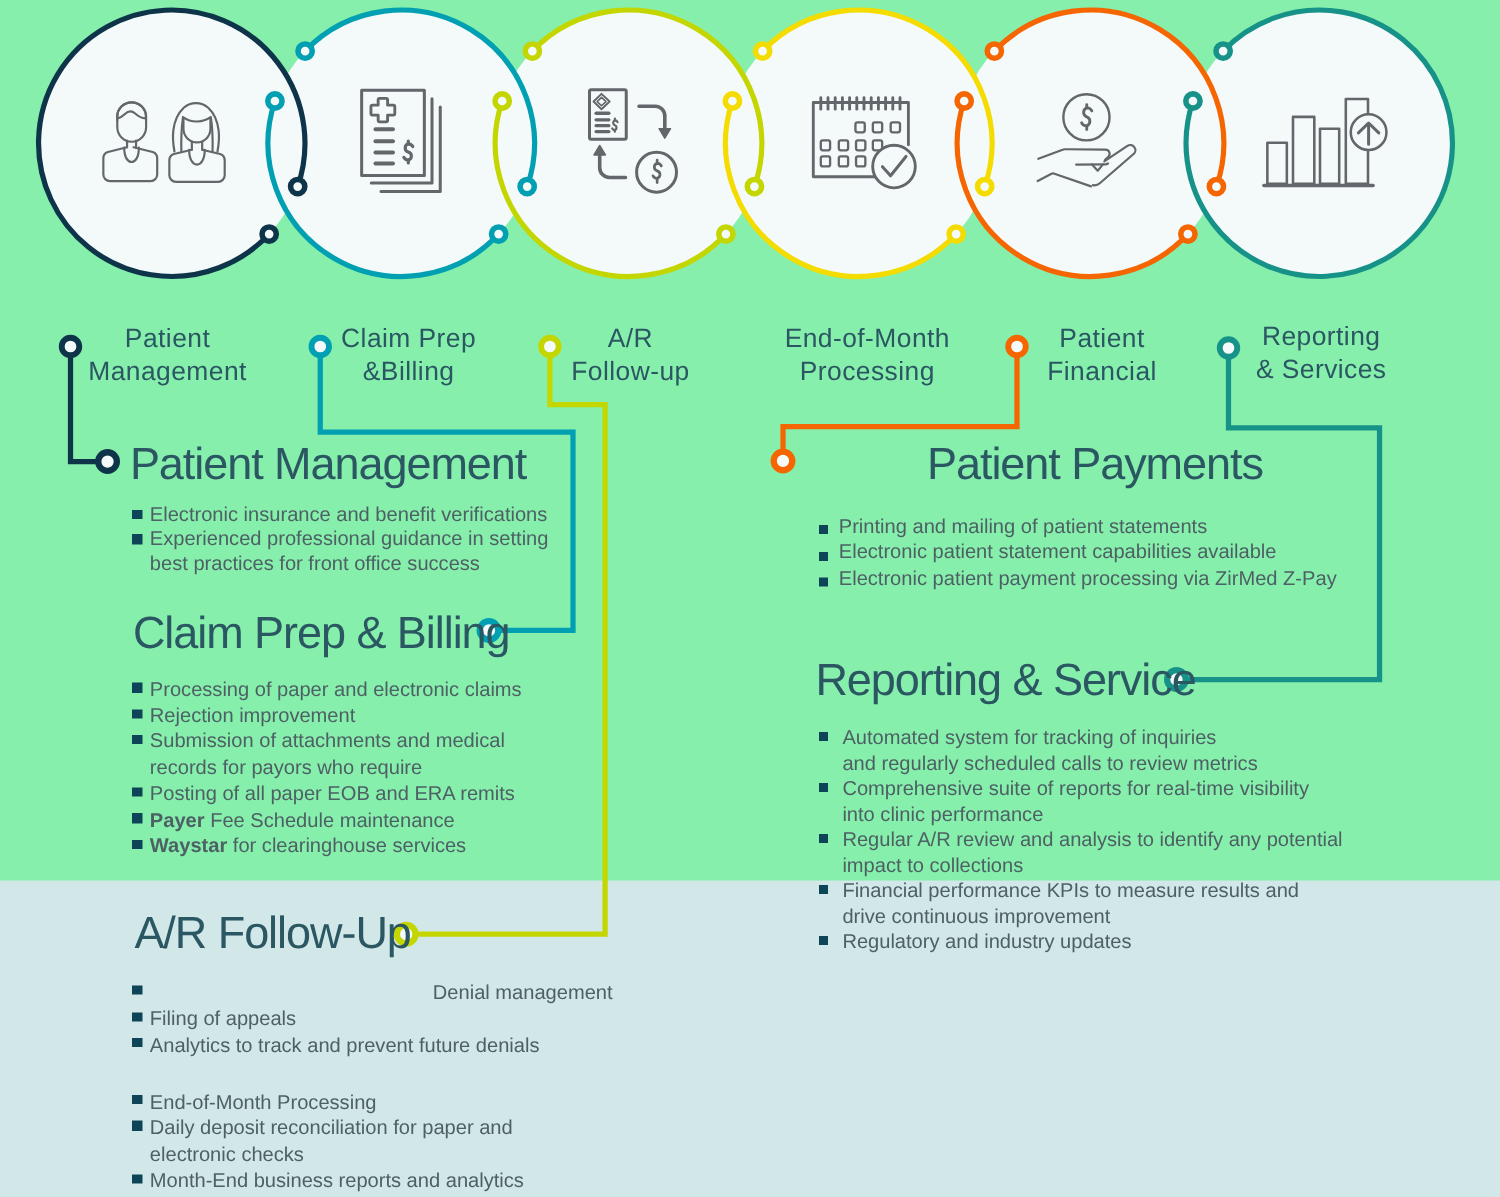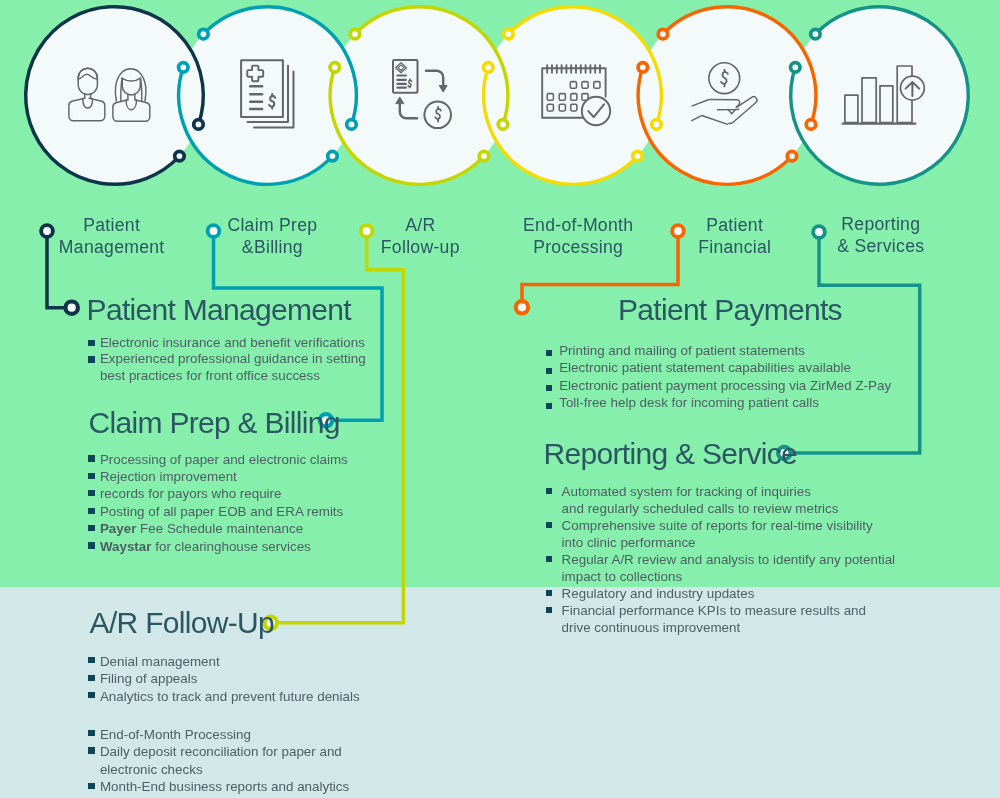--- a/index.html
+++ b/index.html
@@ -213,38 +213,39 @@
         <div class="li" style="padding-left: 11.5px;">
           <i style="width: 6.2px; height: 6.2px; top: 4.8px;"></i>
           <div><span>Processing of paper and electronic claims</span></div>
         </div>
         <div class="li" style="padding-left: 11.5px;">
           <i style="width: 6.2px; height: 6.2px; top: 4.8px;"></i>
           <div><span>Rejection improvement</span></div>
         </div>
         <div class="li" style="padding-left: 11.5px;">
           <i style="width: 6.2px; height: 6.2px; top: 4.8px;"></i>
+          <div><span>Submission of attachments and medical</span></div>
           <div><span>records for payors who require</span></div>
         </div>
         <div class="li" style="padding-left: 11.5px;">
           <i style="width: 6.2px; height: 6.2px; top: 4.8px;"></i>
           <div><span>Posting of all paper EOB and ERA remits</span></div>
         </div>
         <div class="li" style="padding-left: 11.5px;">
           <i style="width: 6.2px; height: 6.2px; top: 4.8px;"></i>
           <div><b>Payer</b><span> Fee Schedule maintenance</span></div>
         </div>
         <div class="li" style="padding-left: 11.5px;">
           <i style="width: 6.2px; height: 6.2px; top: 4.8px;"></i>
           <div><b>Waystar</b><span> for clearinghouse services</span></div>
         </div>
       </div>
       <div class="sec-title" style="left: 89.6px; top: 608.2px;">A/R Follow-Up</div>
       <div class="bul" style="left: 88.4px; top: 652.9px; width: 320px; line-height: 17.6px;">
-        <div class="li" style="padding-left: 11.5px;">
+        <div class="li" style="padding-left: 11.5px; text-align: right;">
           <i style="width: 6.2px; height: 6.2px; top: 4.1px;"></i>
           <div><span>Denial management</span></div>
         </div>
         <div class="li" style="padding-left: 11.5px;">
           <i style="width: 6.2px; height: 6.2px; top: 4.1px;"></i>
           <div><span>Filing of appeals</span></div>
         </div>
         <div class="li" style="padding-left: 11.5px;">
           <i style="width: 6.2px; height: 6.2px; top: 4.1px;"></i>
           <div><span>Analytics to track and prevent future denials</span></div>
@@ -270,46 +271,42 @@
           <div><span>Printing and mailing of patient statements</span></div>
         </div>
         <div class="li" style="padding-left: 12.9px;">
           <i style="width: 6.1px; height: 6.1px; top: 8.3px;"></i>
           <div><span>Electronic patient statement capabilities available</span></div>
         </div>
         <div class="li" style="padding-left: 12.9px;">
           <i style="width: 6.1px; height: 6.1px; top: 8.3px;"></i>
           <div><span>Electronic patient payment processing via ZirMed Z-Pay</span></div>
         </div>
-        <div class="li" style="padding-left: 12.9px;">
-          <i style="width: 6.1px; height: 6.1px; top: 8.3px;"></i>
-          <div><span>Toll-free help desk for incoming patient calls</span></div>
-        </div>
       </div>
       <div class="sec-title" style="left: 543.6px; top: 439.4px;">Reporting &amp; Service</div>
       <div class="bul" style="left: 545.6px; top: 482.5px; width: 400px; line-height: 17px;">
         <div class="li" style="padding-left: 16px;">
           <i style="width: 6.1px; height: 6.1px; top: 5.3px;"></i>
           <div><span>Automated system for tracking of inquiries</span></div>
           <div><span>and regularly scheduled calls to review metrics</span></div>
         </div>
         <div class="li" style="padding-left: 16px;">
           <i style="width: 6.1px; height: 6.1px; top: 5.3px;"></i>
           <div><span>Comprehensive suite of reports for real-time visibility</span></div>
           <div><span>into clinic performance</span></div>
         </div>
         <div class="li" style="padding-left: 16px;">
           <i style="width: 6.1px; height: 6.1px; top: 5.3px;"></i>
           <div><span>Regular A/R review and analysis to identify any potential</span></div>
           <div><span>impact to collections</span></div>
         </div>
         <div class="li" style="padding-left: 16px;">
           <i style="width: 6.1px; height: 6.1px; top: 5.3px;"></i>
-          <div><span>Regulatory and industry updates</span></div>
-        </div>
-        <div class="li" style="padding-left: 16px;">
-          <i style="width: 6.1px; height: 6.1px; top: 5.3px;"></i>
           <div><span>Financial performance KPIs to measure results and</span></div>
           <div><span>drive continuous improvement</span></div>
+        </div>
+        <div class="li" style="padding-left: 16px;">
+          <i style="width: 6.1px; height: 6.1px; top: 5.3px;"></i>
+          <div><span>Regulatory and industry updates</span></div>
         </div>
       </div>
     </div>
 </div>
 
 </body></html>

